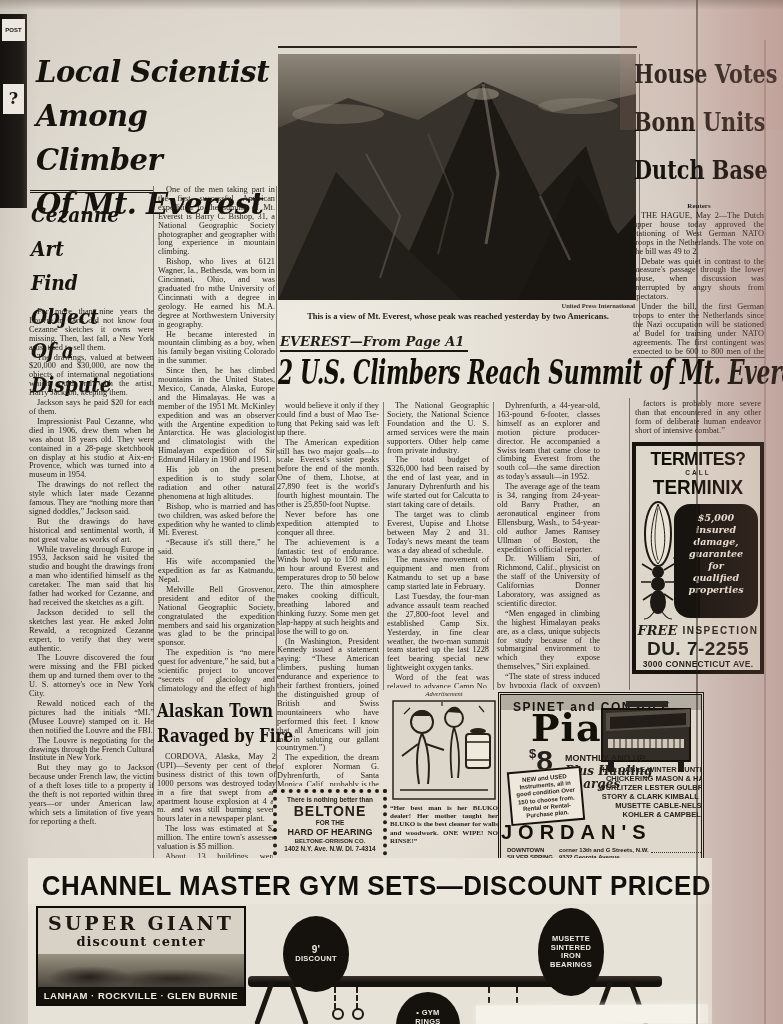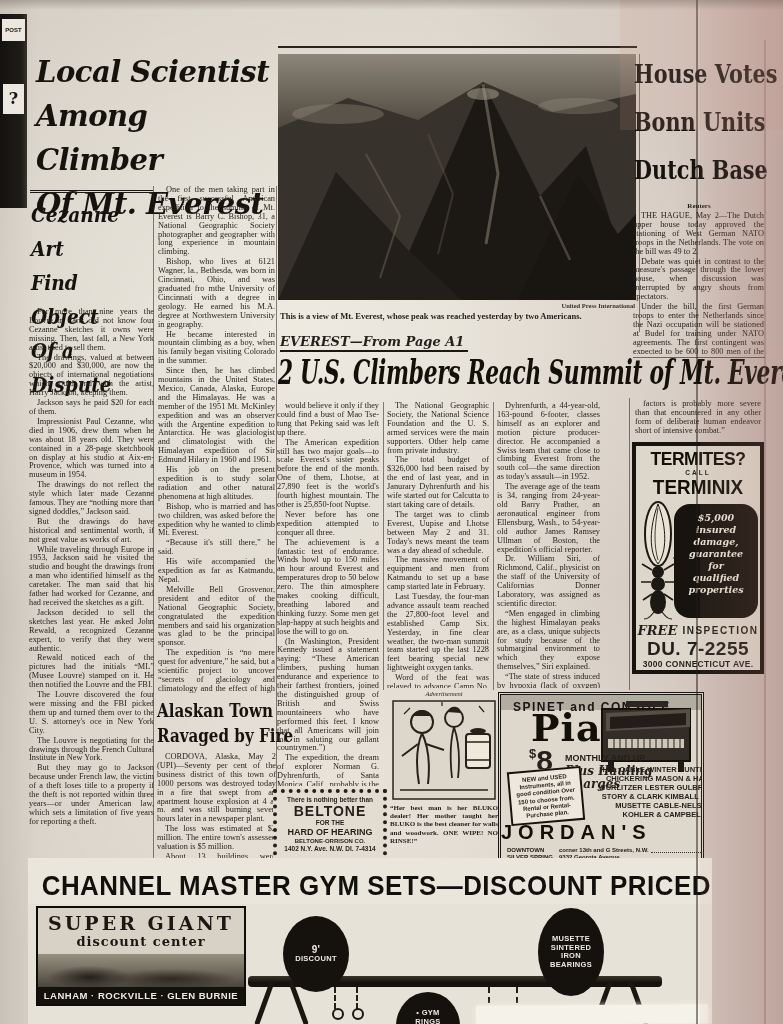--- a/index.html
+++ b/index.html
@@ -24,21 +24,21 @@
   .h-cez{font:italic 700 20px/34px var(--display);color:#16120e}
   .h-cez span{display:inline-block;transform:scaleX(.93);transform-origin:left}
   .h-house{font:700 26px/48px var(--display);color:#16120e}
   .h-house span{display:inline-block;transform:scaleX(.8);transform-origin:left;white-space:nowrap}
   .h-alaskan{font:700 18px/25px var(--display);color:#16120e}
   .h-alaskan span{display:inline-block;transform:scaleX(.84);transform-origin:left;white-space:nowrap}
   .kicker{font:italic 700 13px/15px var(--display);border-bottom:2.5px solid #1a1610;display:inline-block;padding:0 4px 1px 0}
   .bighead{font:italic 700 33px/42px var(--display);white-space:nowrap;display:inline-block;transform:scaleX(.66);transform-origin:left top;color:#131009;letter-spacing:-.5px}
   .rule-v{background:rgba(40,32,25,.55);width:1px}
   .rule-h{background:rgba(40,32,25,.6);height:1px}
-  .caption{font:700 8.5px/10px var(--serif);color:#26211b}
+  .caption{font:700 8.5px/10px var(--serif);text-align:center;color:#26211b}
   .credit{font:700 6.5px/8px var(--serif);text-align:right;color:#3a332b}
   .byline{font:700 7px/9px var(--serif);text-align:center}
   
   .terminix{border:4px solid #17130e;background:#ddd6ca;padding:3px 2px;text-align:center}
   .tx-big{font:900 19px/20px var(--sans);letter-spacing:-.5px;color:#131009;transform:scaleX(.92);transform-origin:center;white-space:nowrap}
   .tx-call{font:700 6.5px/7px var(--sans);letter-spacing:2px}
   .tx-name{font:900 21px/22px var(--sans);letter-spacing:0;color:#131009;transform:scaleX(.9);transform-origin:center;white-space:nowrap}
   .bubble{background:#17130e;border-radius:16px;color:#ece5d8;font:italic 700 9.5px/12px var(--display);padding:8px 2px;text-align:center}
   .bubble p{margin:0}
   .bubble:before{content:"";position:absolute;left:-9px;top:46px;border:8px solid transparent;border-right-color:#17130e}
@@ -111,22 +111,22 @@
   </div>
   <div class="abs body-text" style="left:29px;top:308px;width:125px;height:572px">
       <p>For more than nine years the Louvre in Paris did not know four Cezanne sketches it owns were missing. Then, last fall, a New York artist tried to sell them.</p>
       <p>The drawings, valued at between $20,000 and $30,000, are now the objects of international negotiations which could end with the artist, Harry Jackson, keeping them.</p>
       <p>Jackson says he paid $20 for each of them.</p>
       <p>Impressionist Paul Cezanne, who died in 1906, drew them when he was about 18 years old. They were contained in a 28-page sketchbook on display at his studio at Aix-en-Provence, which was turned into a museum in 1954.</p>
       <p>The drawings do not reflect the style which later made Cezanne famous. They are “nothing more than signed doddles,” Jackson said.</p>
       <p>But the drawings do have historical and sentimental worth, if not great value as works of art.</p>
       <p>While traveling through Europe in 1953, Jackson said he visited the studio and bought the drawings from a man who identified himself as the caretaker. The man said that his father had worked for Cezanne, and had received the sketches as a gift.</p>
       <p>Jackson decided to sell the sketches last year. He asked John Rewald, a recognized Cezanne expert, to verify that they were authentic.</p>
+      <p>The Louvre discovered the four were missing and the FBI picked them up and turned them over to the U. S. attorney's oce in New York City.</p>
       <p>Rewald noticed each of the pictures had the initials “ML” (Musee Louvre) stamped on it. He then notified the Louvre and the FBI.</p>
-      <p>The Louvre discovered the four were missing and the FBI picked them up and turned them over to the U. S. attorney's oce in New York City.</p>
       <p>The Louvre is negotiating for the drawings through the French Cultural Institute in New York.</p>
       <p>But they may go to Jackson because under French law, the victim of a theft loses title to a property if the theft is not reported within three years—or under American law, which sets a limitation of five years for reporting a theft.</p>
     </div>
 
   <div class="abs rule-v" style="left:153px;top:186px;height:694px"></div>
 
   <div class="abs body-text" style="left:158px;top:186px;width:117px;height:508px">
       <p>One of the men taking part in the first successful American expedition to the summit of Mt. Everest is Barry C. Bishop, 31, a National Geographic Society photographer and geographer with long experience in mountain climbing.</p>
       <p>Bishop, who lives at 6121 Wagner, la., Bethesda, was born in Cincinnati, Ohio, and was graduated fro mthe University of Cincinnati with a degree in geology. He earned his M.A. degree at Northwestern University in geography.</p>
       <p>He became interested in mountain climbing as a boy, when his family began visiting Colorado in the summer.</p>

